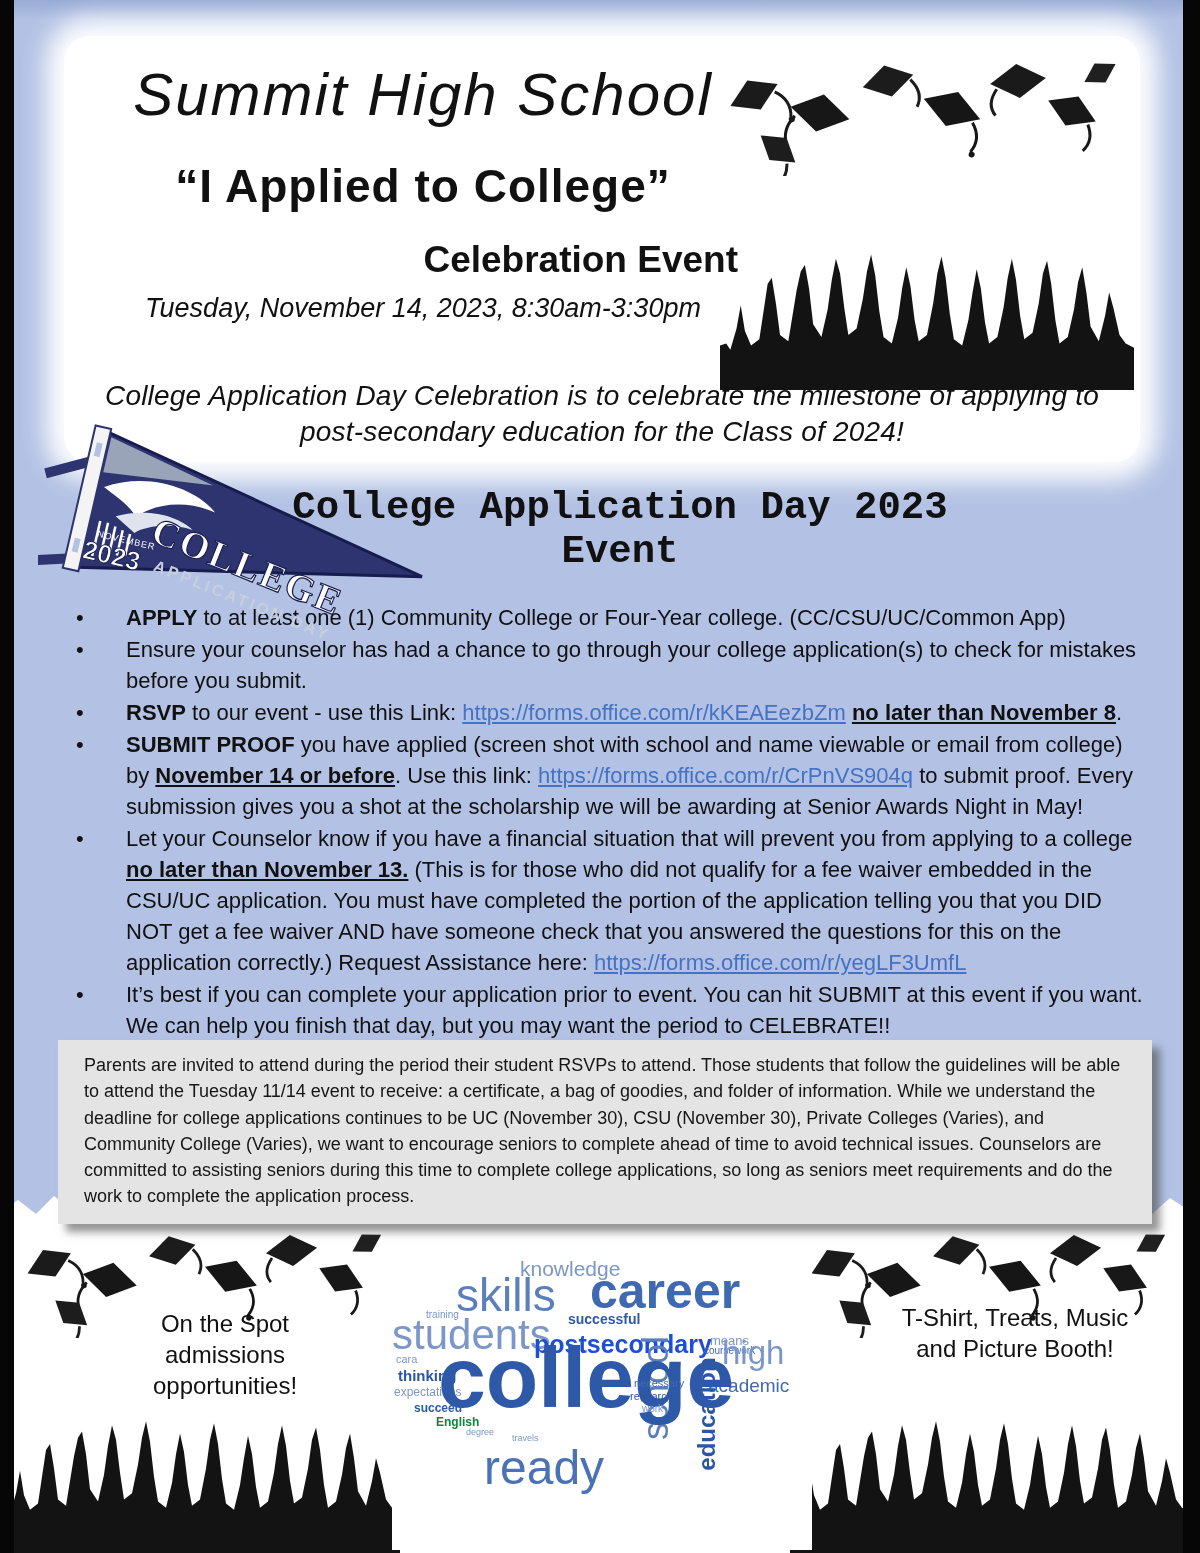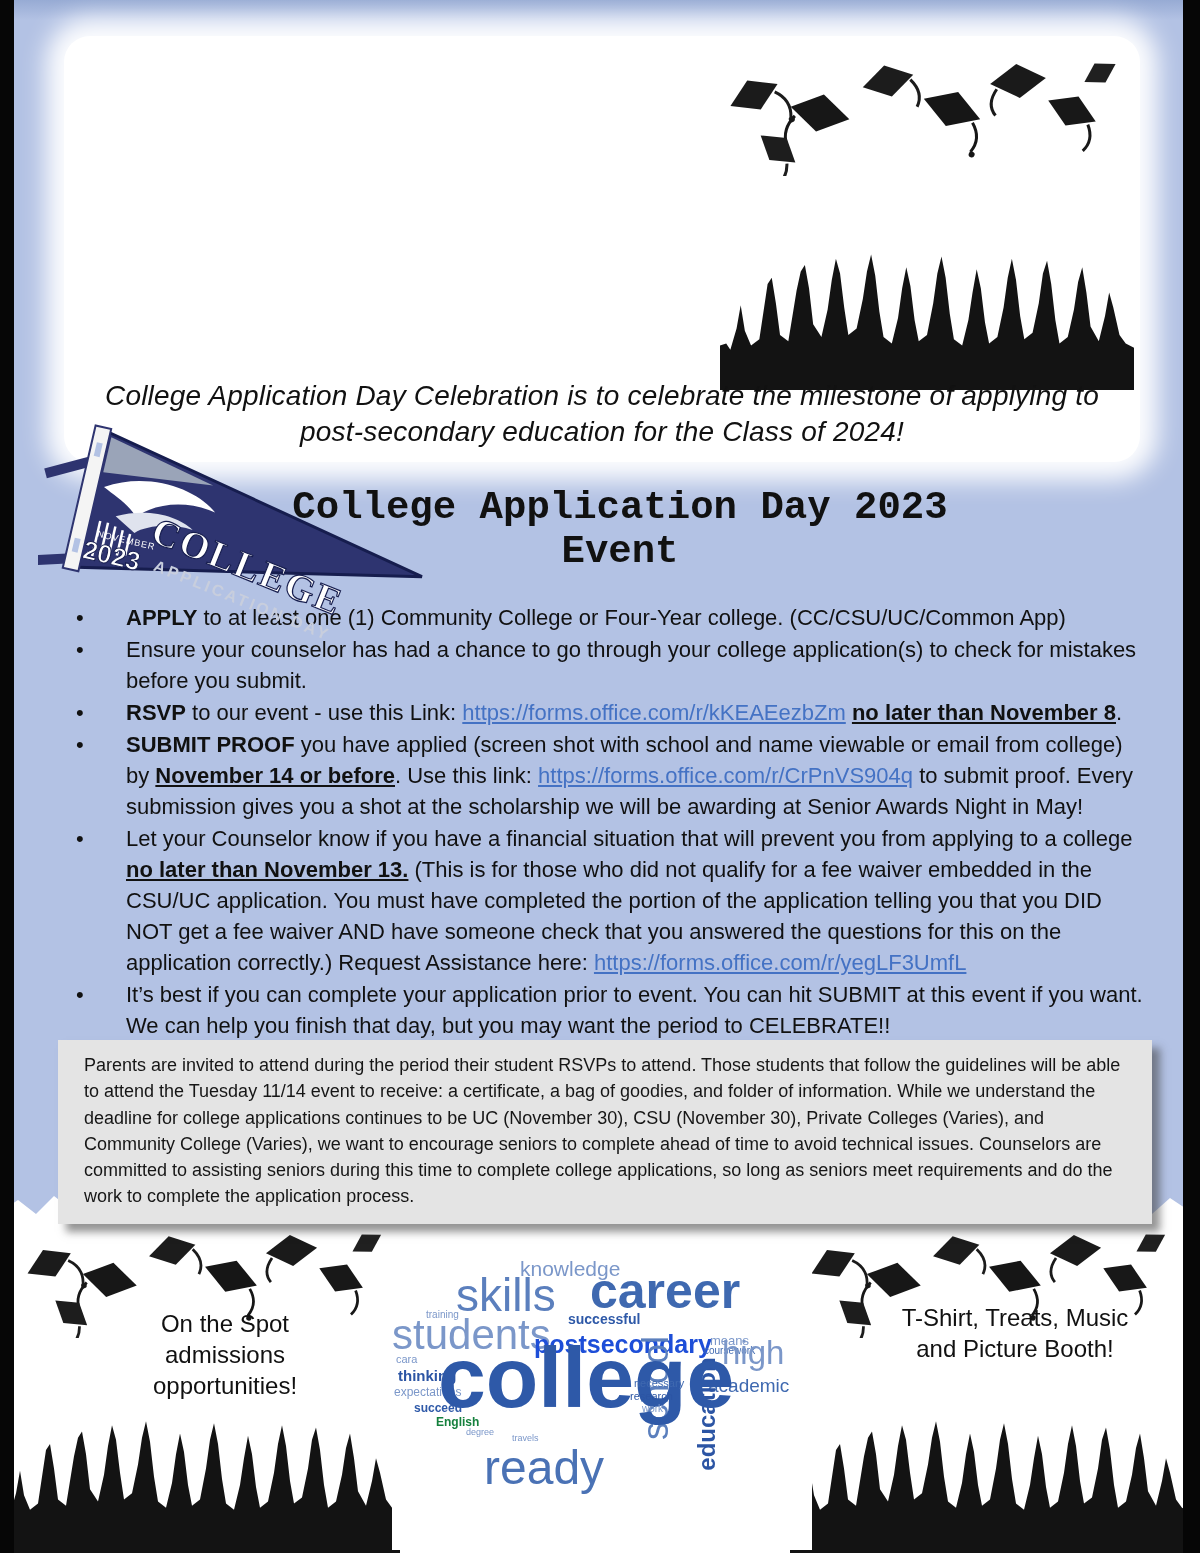--- a/index.html
+++ b/index.html
@@ -104,20 +104,26 @@
 <div class="page">
   <div class="edge left"></div>
   <div class="edge right"></div>
 
   <svg class="brush" viewBox="0 0 1200 42" preserveAspectRatio="none">
     <path fill="#ffffff" d="M0,42 L0,24 L18,12 L36,26 L54,8 L72,22 L90,6 L108,20 L126,10 L144,28 L162,14 L180,30 L198,8 L216,24 L234,12 L252,28 L270,6 L288,20 L306,12 L324,30 L342,10 L360,26 L378,8 L396,22 L414,14 L432,28 L450,6 L468,18 L486,10 L504,26 L522,14 L540,30 L558,8 L576,22 L594,12 L612,28 L630,6 L648,20 L666,10 L684,26 L702,16 L720,30 L738,8 L756,24 L774,12 L792,28 L810,6 L828,20 L846,12 L864,28 L882,10 L900,24 L918,8 L936,22 L954,14 L972,30 L990,6 L1008,20 L1026,10 L1044,26 L1062,14 L1080,28 L1098,8 L1116,22 L1134,12 L1152,26 L1170,10 L1185,20 L1200,14 L1200,42 Z"></path>
   </svg>
   <div class="bottom"></div>
 
   <div class="hero">
+    <div class="hero-text">
+      <div class="school-name">Summit High School</div>
+      <div class="quote-title">“I Applied to College”</div>
+      <div class="celebration">Celebration Event</div>
+      <div class="datetime">Tuesday, November 14, 2023, 8:30am-3:30pm</div>
+    </div>
     <div class="hero-art">
       <svg width="414" height="130" viewBox="0 0 414 120">
           <use href="#caps-row"></use>
         </svg>
       <svg width="414" height="180" viewBox="0 0 400 170" preserveAspectRatio="none" style="position:absolute;left:0;bottom:-12px">
           <use href="#crowd"></use>
         </svg>
     </div>
     <div class="tagline">College Application Day Celebration is to celebrate the milestone of applying to post-secondary education for the Class of 2024!</div>
   </div>

